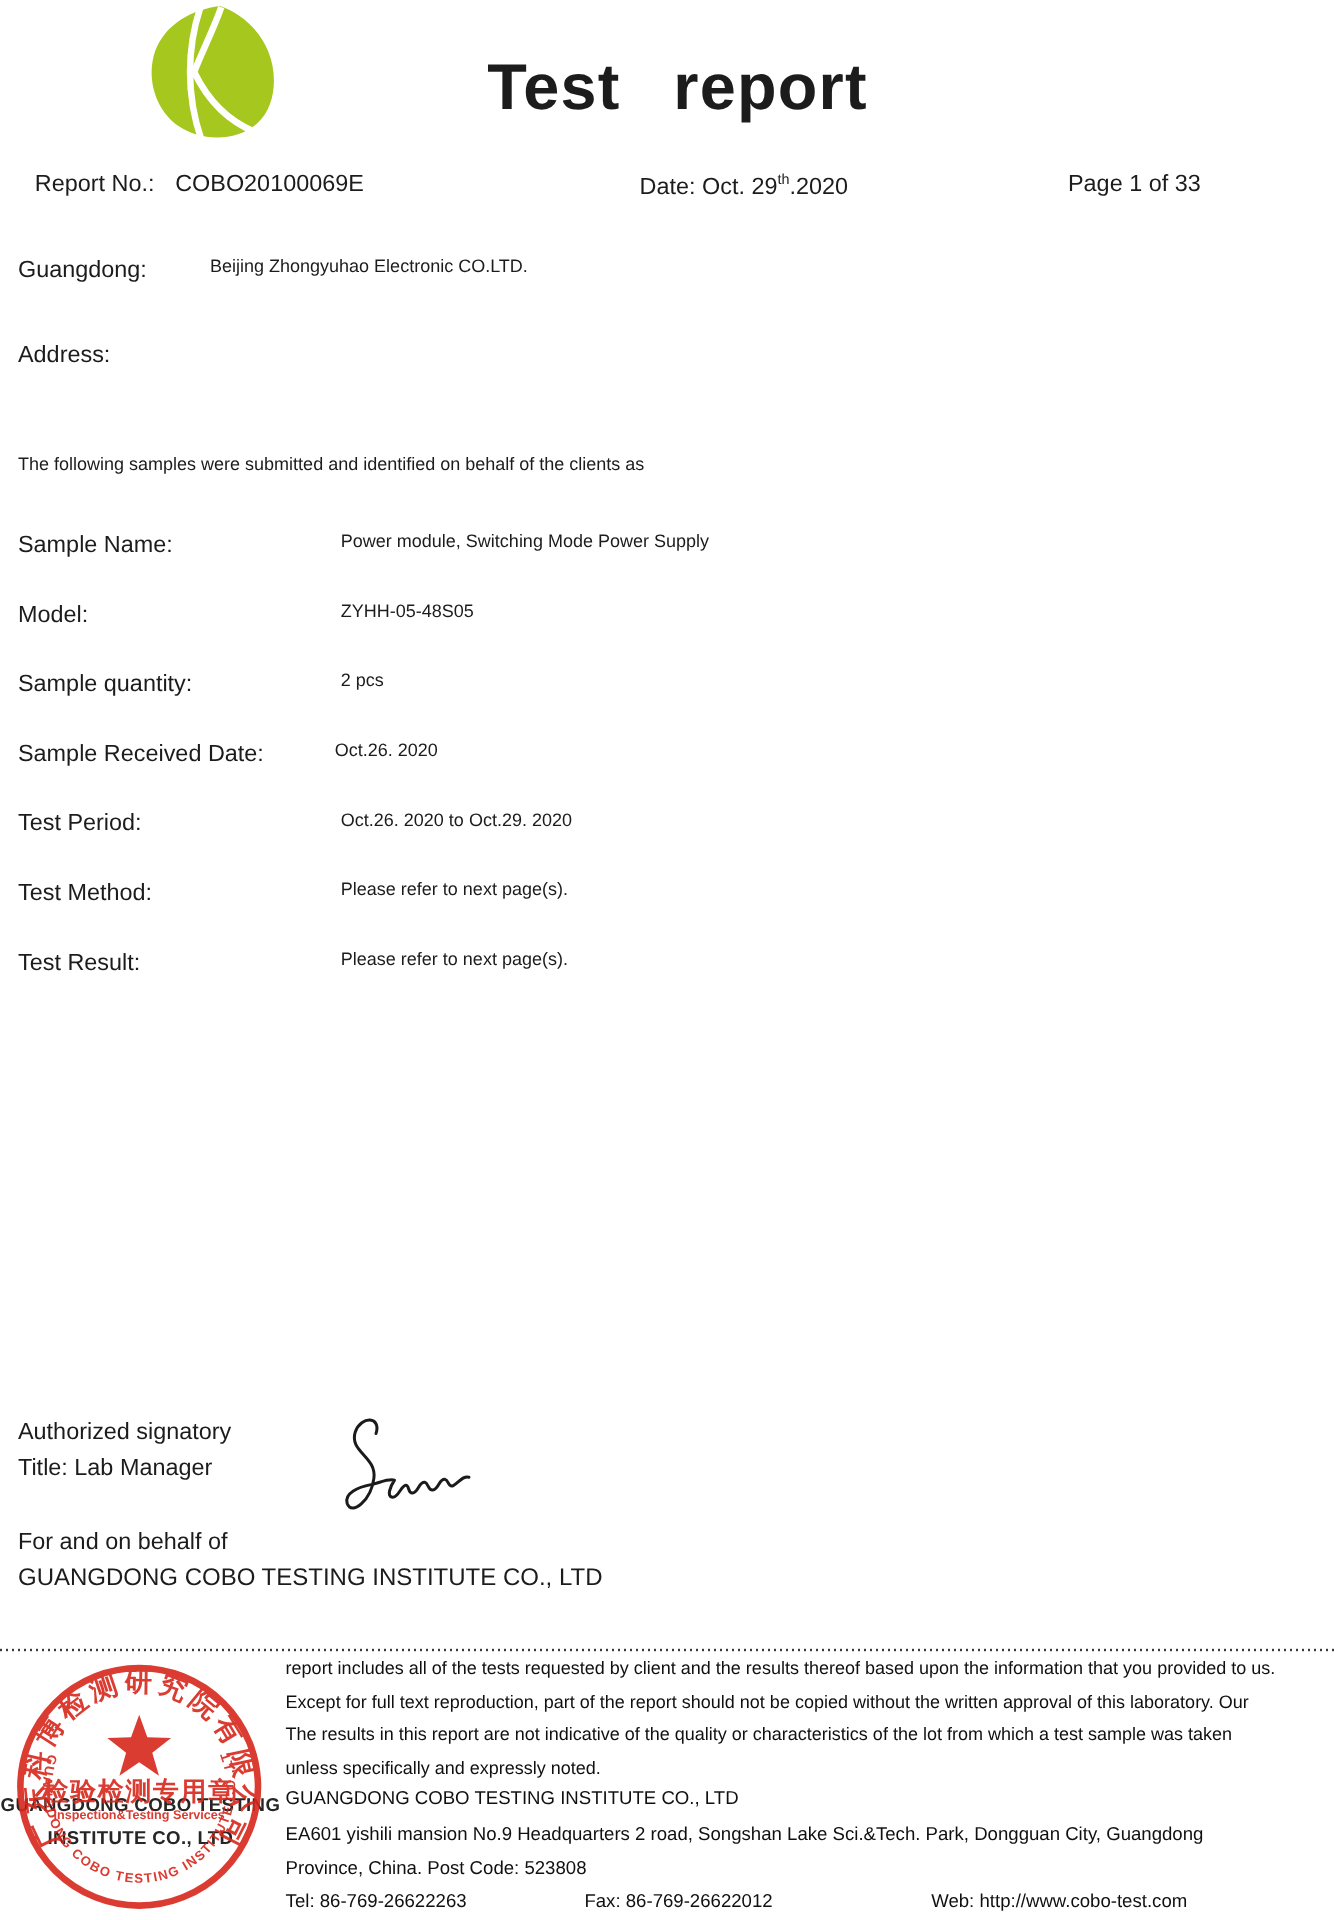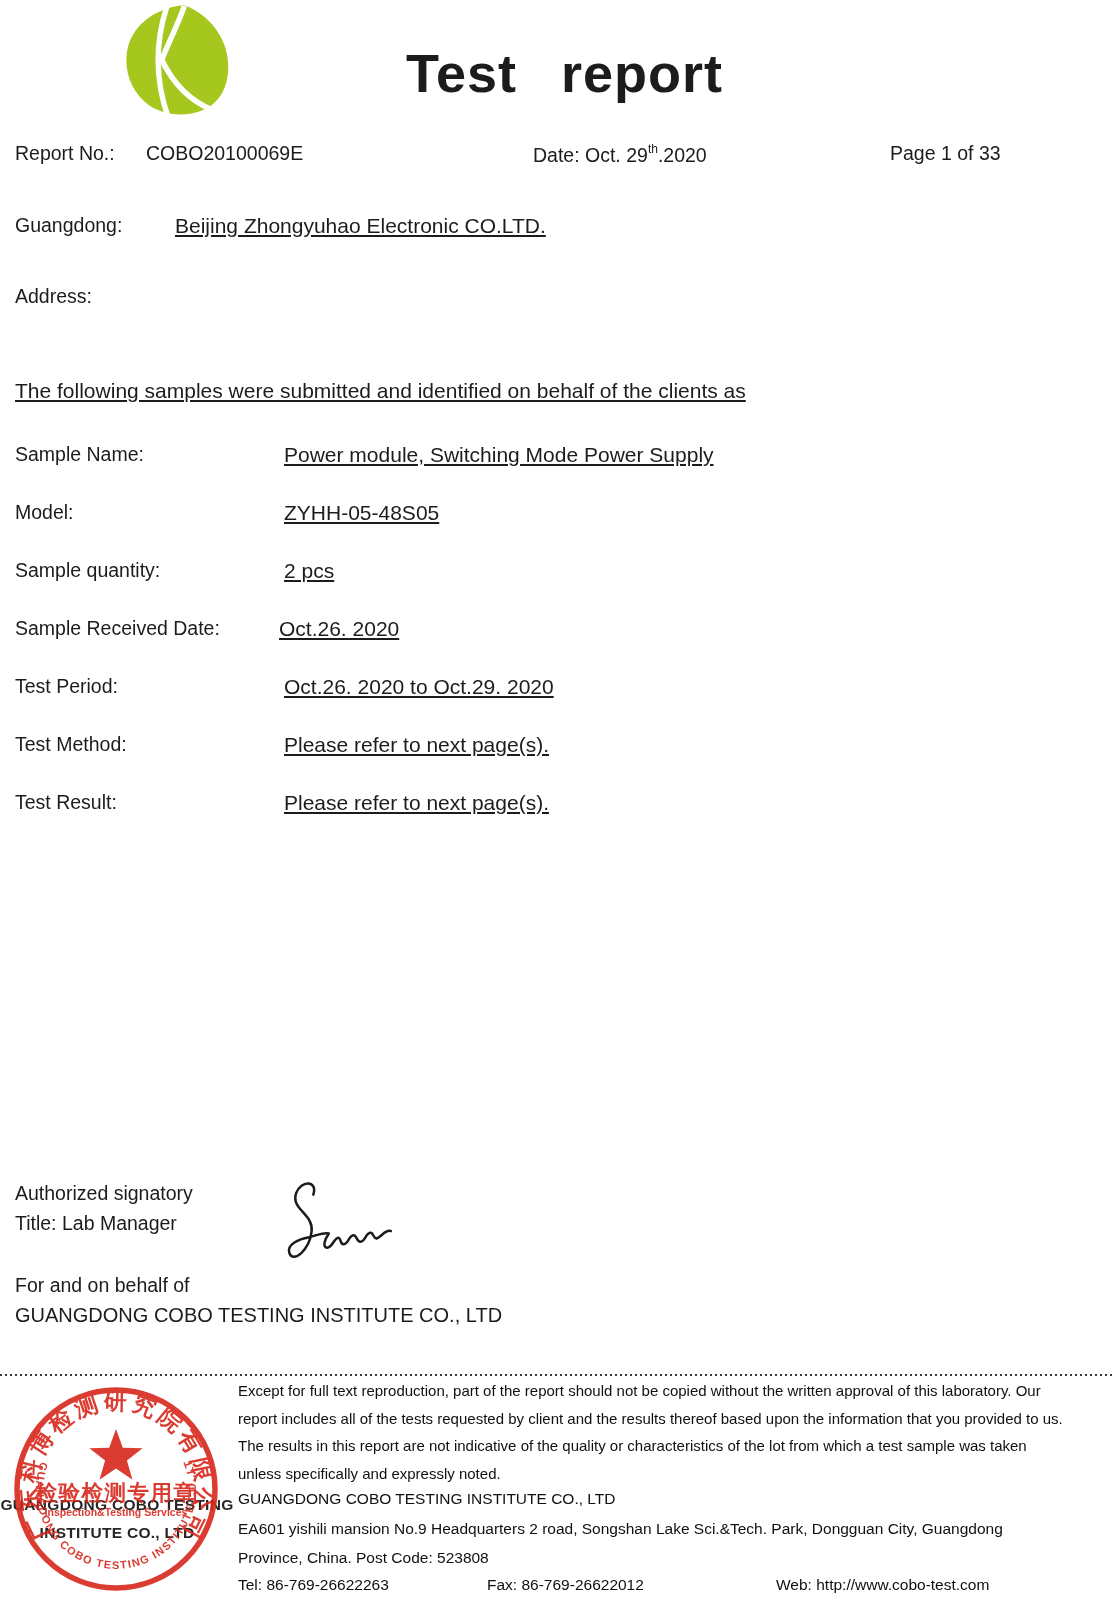--- a/index.html
+++ b/index.html
@@ -3,21 +3,21 @@
 <meta charset="utf-8">
 <style>
   html,body{margin:0;padding:0;background:#ffffff;}
   .page{position:relative;width:1112px;height:1600px;background:#fff;overflow:hidden;
         font-family:"Liberation Sans","DejaVu Sans",sans-serif;color:#1c1c1c;}
   .abs{position:absolute;}
   .title{font-size:54px;font-weight:bold;letter-spacing:1px;white-space:nowrap;}
   .title .gap{display:inline-block;width:44px;}
   .hrow{font-size:19.5px;white-space:nowrap;}
   .lbl{font-size:19.5px;white-space:nowrap;}
-  .val{font-size:21px;white-space:nowrap;text-decoration:underline;}
+  .val{font-size:15px;white-space:nowrap;}
   sup.th{font-size:12px;vertical-align:9px;}
   .sig-line{font-size:19.5px;}
   .company-big{font-size:20px;white-space:nowrap;}
   .dotted{position:absolute;left:0;width:1112px;height:2px;
           background-image:repeating-linear-gradient(90deg,#3a3a3a 0 2px,transparent 2px 5px);}
   .disc{font-size:15px;line-height:27.5px;color:#101010;white-space:nowrap;}
   .foot{font-size:15.5px;line-height:29.5px;color:#101010;white-space:nowrap;}
   .stamp-under{font-size:15.5px;font-weight:600;color:#262626;letter-spacing:.3px;
                text-align:center;white-space:nowrap;}
   svg text{font-family:"Liberation Sans","DejaVu Sans",sans-serif;}
@@ -29,21 +29,21 @@
 
   <svg class="abs" style="left:122px;top:3px;" width="114" height="116" viewBox="0 0 115 118">
     <path d="M 62 2 C 38 5 16 17 7 40 C -1 63 7 90 27 104 C 46 117 77 117 94 101
              C 109 87 111 61 103 41 C 96 23 80 8 62 2 Z" fill="#a6c81e"></path>
     <path d="M 45 4 C 34 38 33 77 46 115" fill="none" stroke="#ffffff" stroke-width="5.5"></path>
     <path d="M 63 3 C 56 23 46 42 40 58 C 53 85 72 101 92 109" fill="none" stroke="#ffffff" stroke-width="5.5"></path>
   </svg>
 
   <div class="abs title" style="left:406px;top:42px;"><span>Test</span><span class="gap"></span><span>report</span></div>
 
-  <div class="abs hrow" style="left:15px;top:142px;">Report No.:</div>
+  <div class="abs hrow" style="left:29px;top:142px;">Report No.:</div>
   <div class="abs hrow" style="left:146px;top:142px;">COBO20100069E</div>
   <div class="abs hrow" style="left:533px;top:142px;"><span>Date:</span><span>&nbsp;</span><span>Oct. 29</span><sup class="th">th</sup><span>.2020</span></div>
   <div class="abs hrow" style="left:890px;top:142px;">Page 1 of 33</div>
 
   <div class="abs lbl" style="left:15px;top:214px;">Guangdong:</div>
   <div class="abs val" style="left:175px;top:214px;">Beijing Zhongyuhao Electronic CO.LTD.</div>
   <div class="abs lbl" style="left:15px;top:285px;">Address:</div>
 
   <div class="abs val" style="left:15px;top:379px;">The following samples were submitted and identified on behalf of the clients as</div>
 
@@ -71,22 +71,22 @@
              C 58 59 56 66 60 66 C 65 66 66 57 71 58 C 74 59 73 65 77 65 C 82 65 83 56 88 57
              C 91 58 90 64 94 63 C 99 61 103 55 108 57" fill="none" stroke="#1b1b1b" stroke-width="2.5" stroke-linecap="round" stroke-linejoin="round"></path>
   </svg>
 
   <div class="abs sig-line" style="left:15px;top:1274px;">For and on behalf of</div>
   <div class="abs company-big" style="left:15px;top:1304px;">GUANGDONG COBO TESTING INSTITUTE CO., LTD</div>
 
   <div class="dotted" style="top:1374px;"></div>
 
   <div class="abs disc" style="left:238px;top:1377px;">
+    <div>report includes all of the tests requested by client and the results thereof based upon the information that you provided to us.</div>
     <div>Except for full text reproduction, part of the report should not be copied without the written approval of this laboratory. Our</div>
-    <div>report includes all of the tests requested by client and the results thereof based upon the information that you provided to us.</div>
     <div>The results in this report are not indicative of the quality or characteristics of the lot from which a test sample was taken</div>
     <div>unless specifically and expressly noted.</div>
   </div>
 
   <div class="abs foot" style="left:238px;top:1484px;">
     <div>GUANGDONG COBO TESTING INSTITUTE CO., LTD</div>
     <div>EA601 yishili mansion No.9 Headquarters 2 road, Songshan Lake Sci.&amp;Tech. Park, Dongguan City, Guangdong</div>
     <div>Province, China. Post Code: 523808</div>
   </div>
   <div class="abs foot" style="left:238px;top:1570px;"><span>Tel:</span><span>&nbsp;</span><span>86-769-26622263</span></div>

